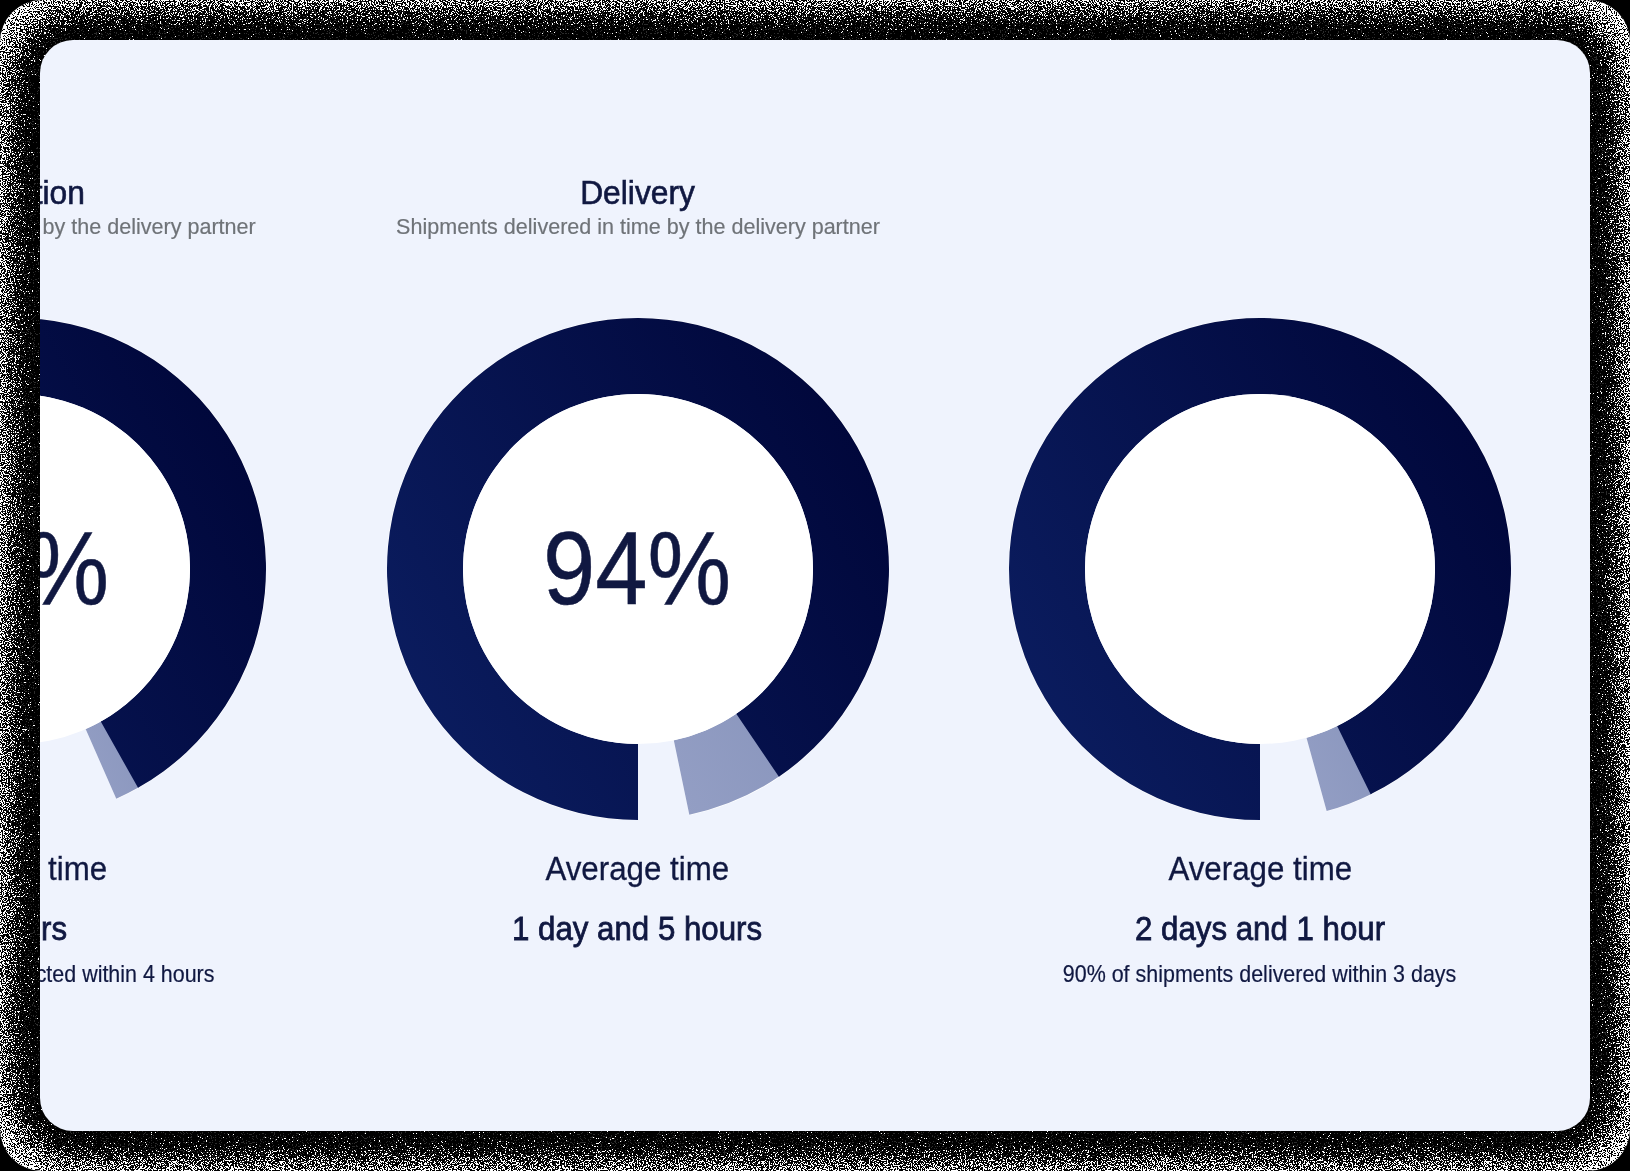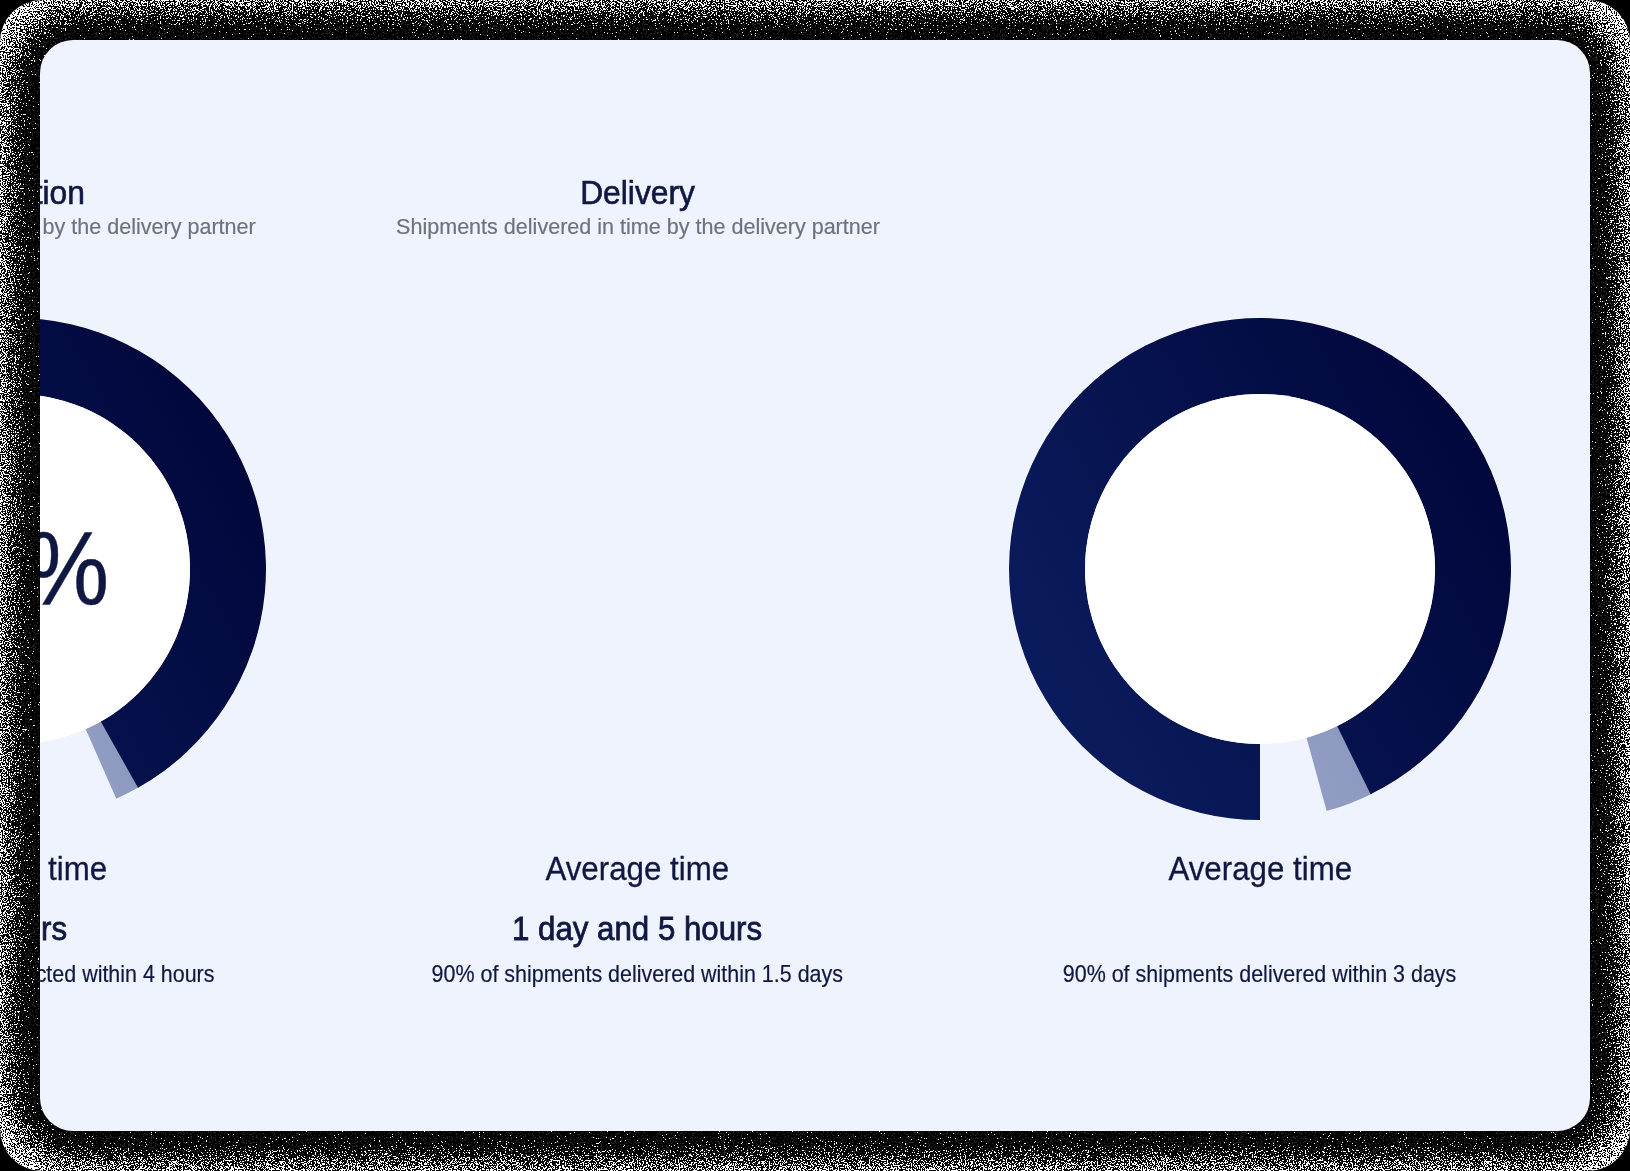--- a/index.html
+++ b/index.html
@@ -128,23 +128,41 @@
         <div class="avg"><i>Average time</i></div>
         <div class="val"><i>3 hours</i></div>
         <div class="note"><i>90% of shipments collected within 4 hours</i></div>
       </div>
 
       <div class="col">
         <div class="title"><i>Delivery</i></div>
         <div class="sub">
             <i>Shipments delivered in time by the delivery partner</i>
           </div>
+        <div class="donutwrap">
+            <svg width="502" height="502" viewBox="0 0 502 502" style="position: absolute; left: 0px; top: 0px;">
+              <defs>
+                <linearGradient id="gA1" x1="0" y1="0.78" x2="1" y2="0.23">
+                  <stop offset="0" stop-color="#0b1d60"></stop>
+                  <stop offset="1" stop-color="#000639"></stop>
+                </linearGradient>
+                <linearGradient id="gB1" x1="0" y1="0.78" x2="1" y2="0.23">
+                  <stop offset="0" stop-color="#939ec4"></stop>
+                  <stop offset="1" stop-color="#8b97be"></stop>
+                </linearGradient>
+              </defs>
+              <path d="M251.00,502.60 A251.6,251.6 0 1 1 302.45,497.28 L286.66,421.71 A174.4,174.4 0 1 0 251.00,425.40 Z" fill="#ffffff"></path>
+              <path d="M393.17,457.86 A251,251 0 0 1 302.33,496.70 L286.79,422.30 A175,175 0 0 0 350.12,395.22 Z" fill="url(#gB1)"></path>
+              <path d="M251.00,502.00 A251,251 0 1 1 391.90,458.72 L349.24,395.82 A175,175 0 1 0 251.00,426.00 Z" fill="url(#gA1)"></path>
+              <circle cx="251" cy="251" r="175" fill="#ffffff"></circle>
+            </svg>
+          <div class="pct"><i>94%</i></div>
+        </div>
         <div class="avg"><i>Average time</i></div>
         <div class="val"><i>1 day and 5 hours</i></div>
-        <div class="note"><i>90% of shipments delivered within 1.5 days</i></div>
       </div>
 
       <div class="col">
         <div class="donutwrap">
             <svg width="502" height="502" viewBox="0 0 502 502" style="position: absolute; left: 0px; top: 0px;">
               <defs>
                 <linearGradient id="gA2" x1="0" y1="0.78" x2="1" y2="0.23">
                   <stop offset="0" stop-color="#0b1d60"></stop>
                   <stop offset="1" stop-color="#000639"></stop>
                 </linearGradient>
@@ -153,18 +171,19 @@
                   <stop offset="1" stop-color="#8b97be"></stop>
                 </linearGradient>
               </defs>
               <path d="M251.00,502.60 A251.6,251.6 0 1 1 317.81,493.57 L297.31,419.14 A174.4,174.4 0 1 0 251.00,425.40 Z" fill="#ffffff"></path>
               <path d="M363.00,475.63 A251,251 0 0 1 317.65,492.99 L297.47,419.72 A175,175 0 0 0 329.08,407.61 Z" fill="url(#gB2)"></path>
               <path d="M251.00,502.00 A251,251 0 1 1 361.62,476.31 L328.13,408.09 A175,175 0 1 0 251.00,426.00 Z" fill="url(#gA2)"></path>
               <circle cx="251" cy="251" r="175" fill="#ffffff"></circle>
             </svg>
         </div>
         <div class="avg"><i>Average time</i></div>
+        <div class="val"><i>2 days and 1 hour</i></div>
         <div class="note"><i>90% of shipments delivered within 3 days</i></div>
       </div>
 
     </div>
   </div>
 </div>
 
 </body></html>

